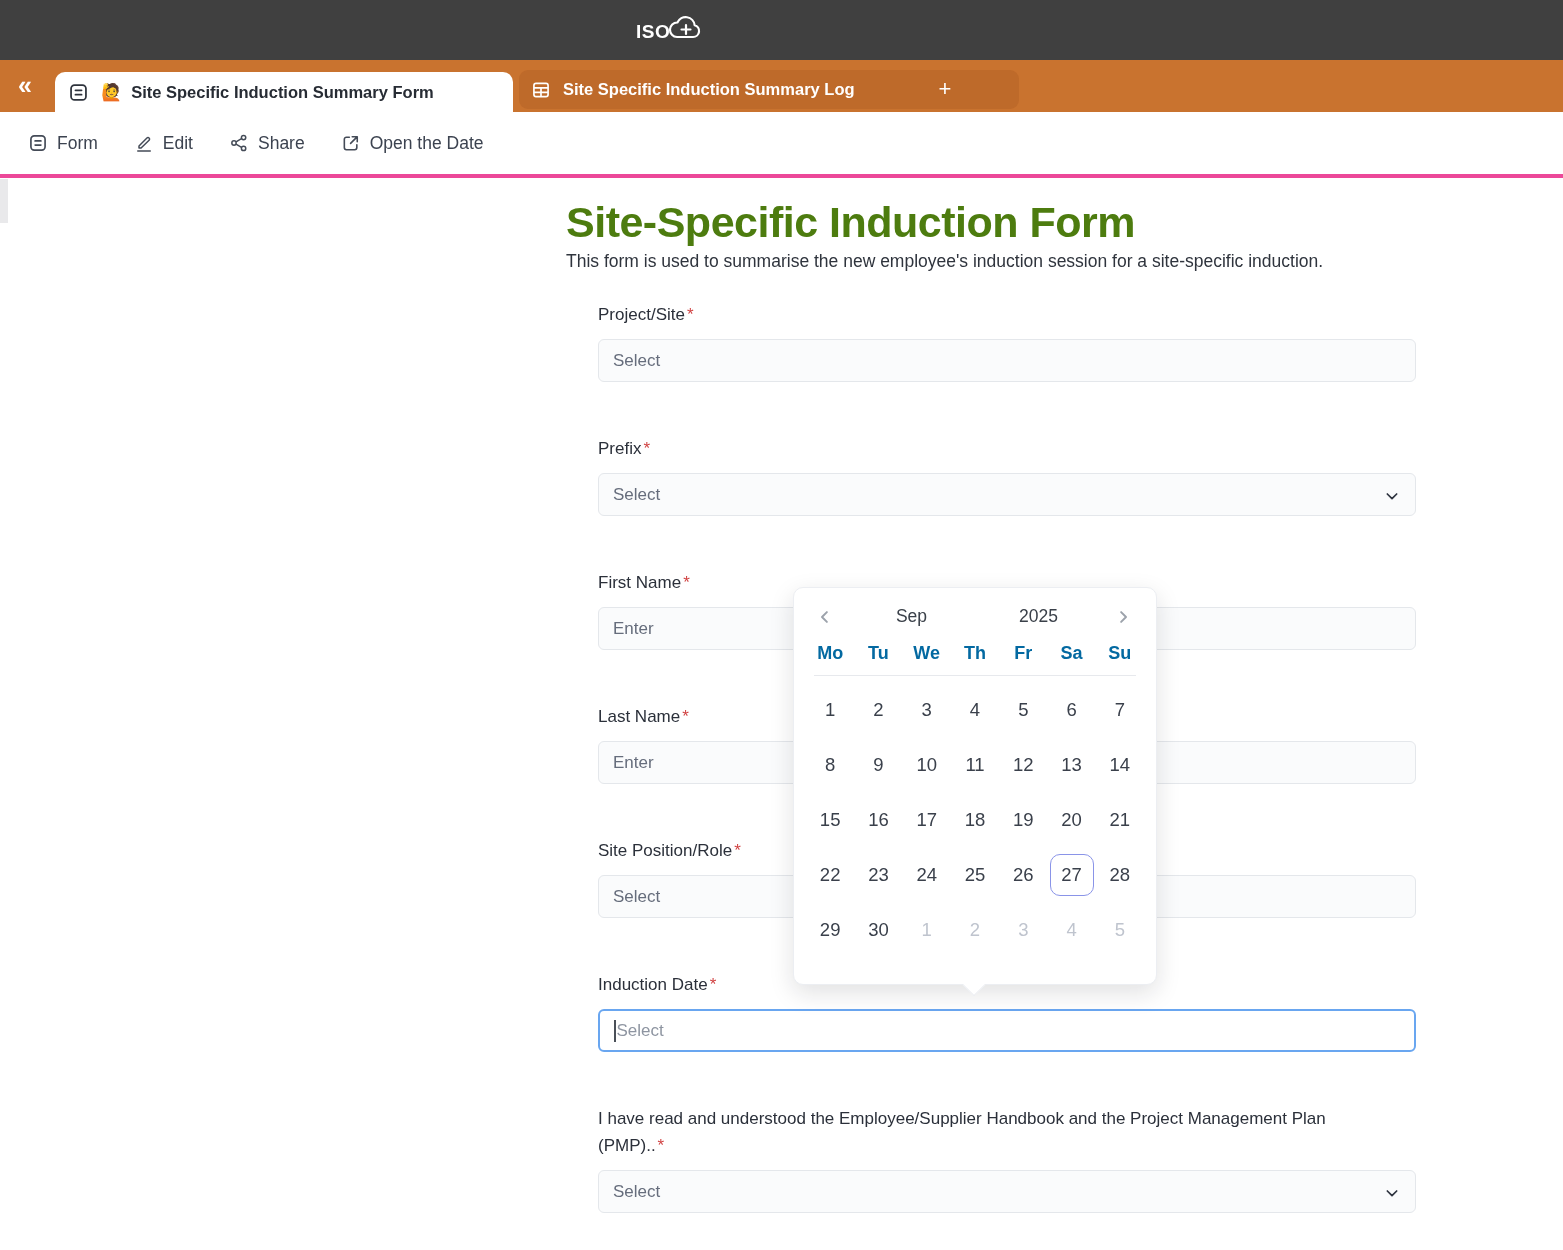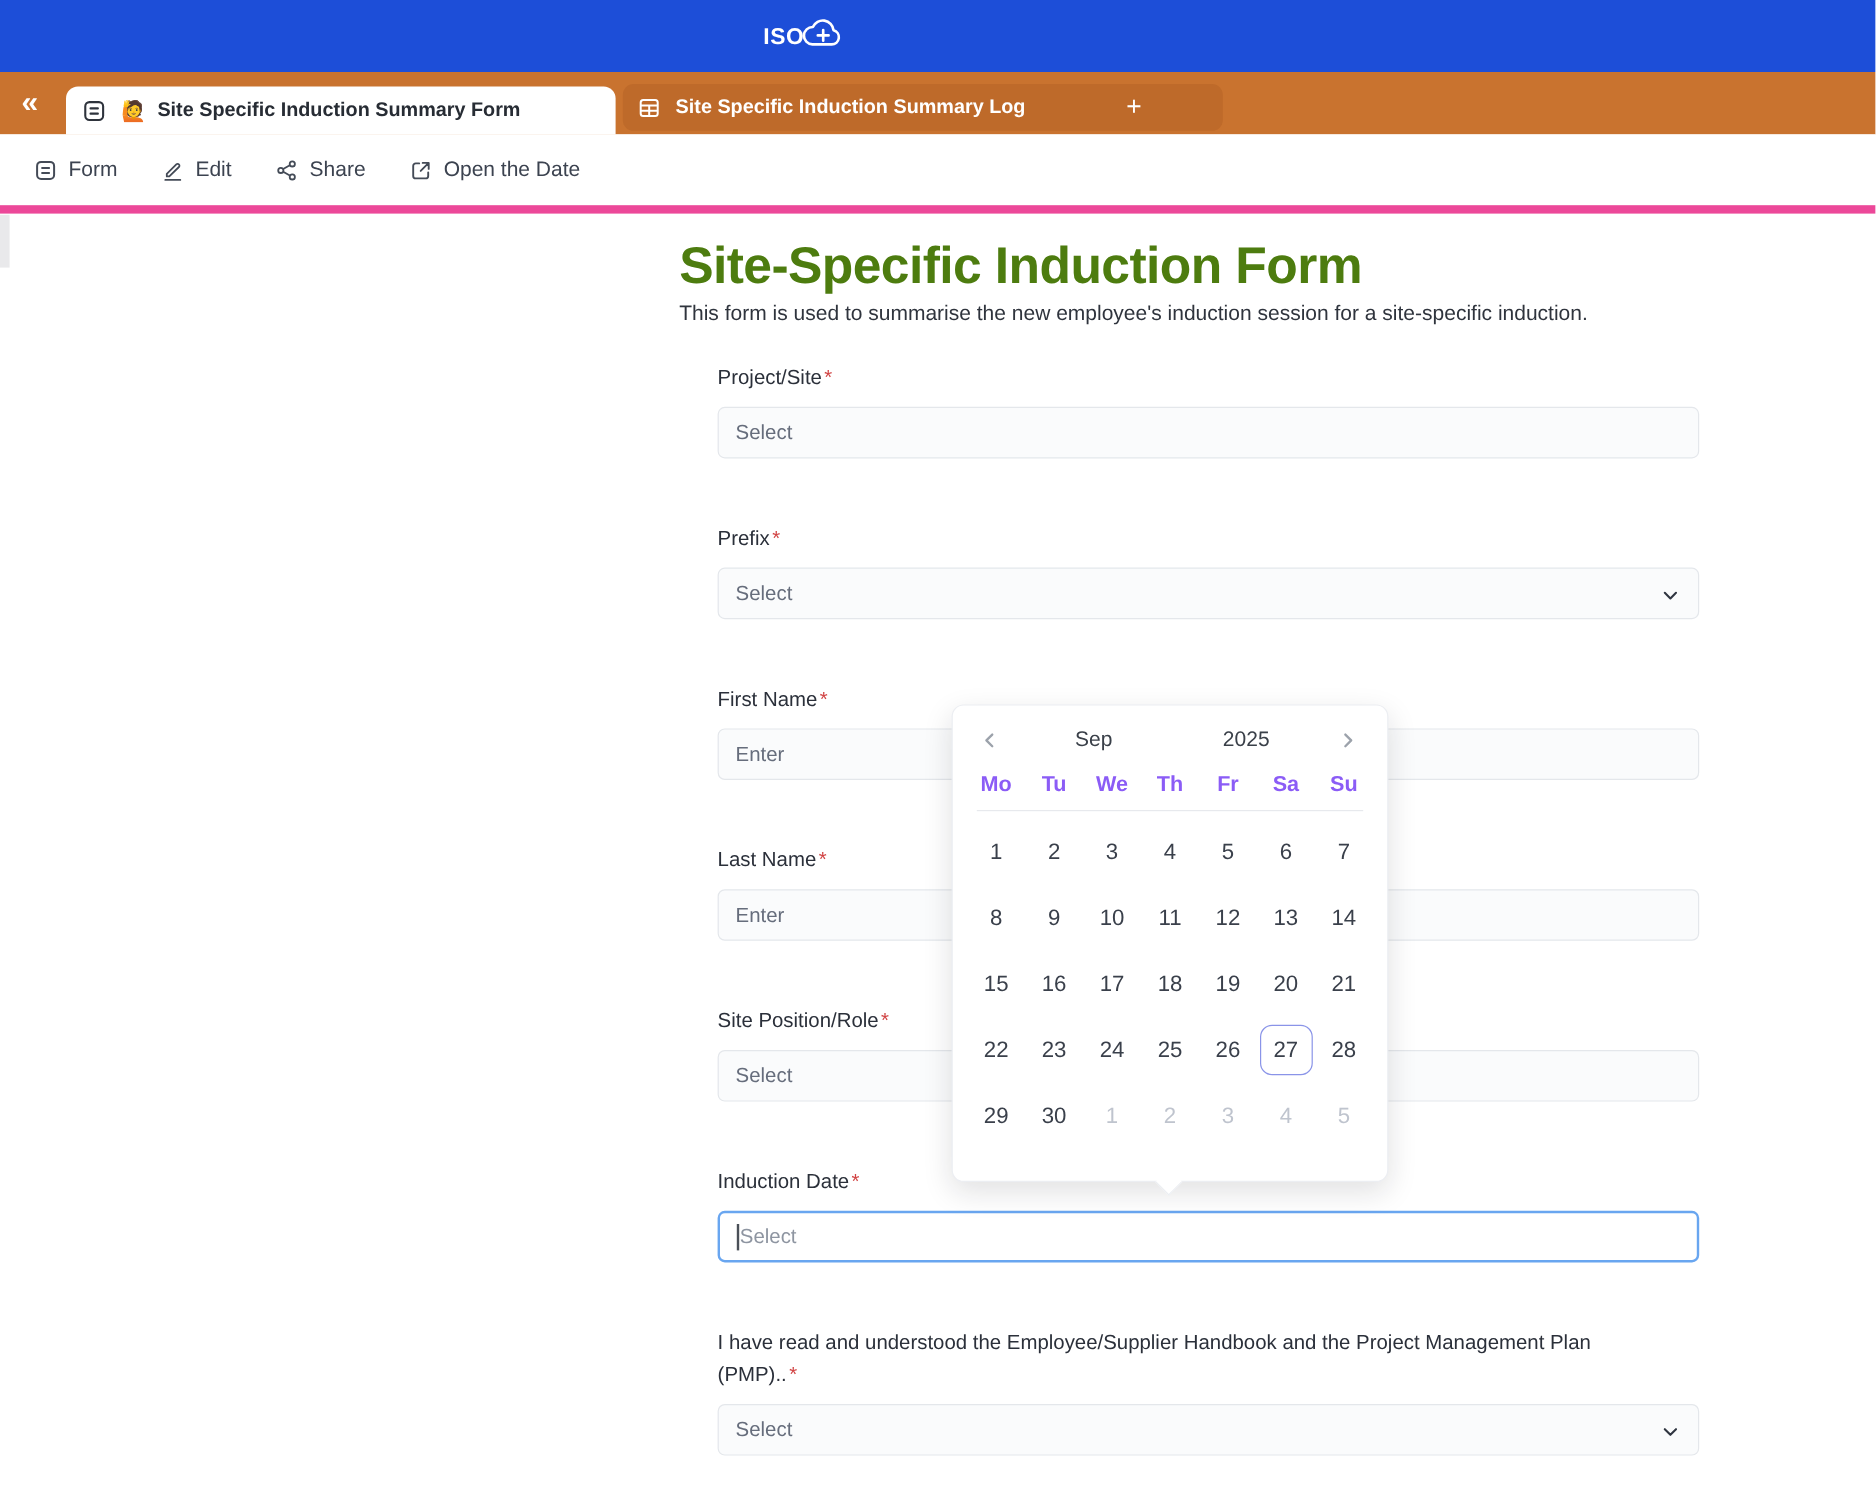--- a/index.html
+++ b/index.html
@@ -1,20 +1,20 @@
 <!DOCTYPE html>
 <html><head>
 <meta charset="utf-8">
 <style>
   * { margin:0; padding:0; box-sizing:border-box; }
   html,body { width:1563px; height:1250px; background:#ffffff;
     font-family:"Liberation Sans", sans-serif; overflow:hidden; position:relative; }
 
   
-  .banner { position:absolute; left:0; top:0; width:1563px; height:60px; background:#1d4ed8; }
+  .banner { position:absolute; left:0; top:0; width:1563px; height:60px; background:#404040; }
   .logo { position:absolute; left:636px; top:15px; display:flex; align-items:flex-end; color:#fff; }
   .logo .logo-text { font-size:19px; font-weight:bold; letter-spacing:.5px; line-height:22px; }
   .logo svg { margin-left:-3px; margin-bottom:2px; }
 
   
   .tabbar { position:absolute; left:0; top:60px; width:1563px; height:52px; background:#C9732F; }
   .collapse-btn { position:absolute; left:18px; top:11px; color:#fff; font-size:25px; font-weight:bold;
     line-height:28px; cursor:pointer; }
   .tab { position:absolute; display:flex; align-items:center; font-size:16.5px; font-weight:600; }
   .tab-active { left:55px; top:12px; width:458px; height:40px; background:#ffffff;
@@ -22,21 +22,21 @@
   .tab-active .tab-icon { margin-right:12px; display:flex; }
   .tab-active .tab-emoji { margin-right:9px; font-size:17px; }
   .tab-inactive { left:519px; top:10px; width:500px; height:39px; background:#BE6A2A;
     border-radius:9px; color:#ffffff; padding-left:12px; }
   .tab-inactive .tab-icon { margin-right:12px; display:flex; }
   .add-tab { position:absolute; left:928px; top:13px; width:34px; height:32px; color:#fff;
     font-size:22px; font-weight:400; text-align:center; line-height:32px; cursor:pointer; }
 
   
   .toolbar { position:absolute; left:0; top:112px; width:1563px; height:66px; background:#fff;
-    border-bottom:7px solid #ec4899; display:flex; align-items:center; padding-left:28px; gap:36px; }
+    border-bottom:4px solid #ec4899; display:flex; align-items:center; padding-left:28px; gap:36px; }
   .tool-item { display:flex; align-items:center; gap:9px; color:#3C4350; font-size:17.5px; cursor:pointer; }
   .tool-item svg { display:block; }
 
   .side-strip { position:absolute; left:0; top:179px; width:8px; height:44px; background:#E9E9EB; }
 
   
   .content { position:absolute; left:566px; top:196px; width:818px; }
   .form-title { font-size:43px; font-weight:600; color:#4d7c0f; letter-spacing:-0.5px; line-height:52px; }
   .form-desc { font-size:17.5px; line-height:27px; color:#2F343D; }
   .fields { margin-top:26px; }
@@ -54,21 +54,21 @@
 
   
   .calendar { position:absolute; left:793px; top:587px; width:364px; height:398px; background:#fff;
     border:1px solid #ECEEF2; border-radius:10px; box-shadow:0 8px 24px rgba(23,25,28,.13); z-index:20; }
   .cal-arrow { position:absolute; left:172px; bottom:-9px; width:16px; height:16px; background:#fff;
     border-right:1px solid #ECEEF2; border-bottom:1px solid #ECEEF2; transform:rotate(45deg); }
   .cal-header { display:flex; align-items:center; padding:18px 22px 0 22px;gap:24px; }
   .cal-nav { width:20px; display:flex; cursor:pointer; }
   .cal-month, .cal-year { flex:1; text-align:center; font-size:17.5px; color:#3A4049; cursor:pointer; }
   .cal-weekdays { display:grid; grid-template-columns:repeat(7,1fr); padding:0 12px; margin-top:16px; }
-  .cal-weekdays span { text-align:center; font-size:18px; font-weight:bold; color:#8b5cf6; height:30px; }
+  .cal-weekdays span { text-align:center; font-size:18px; font-weight:bold; color:#0369a1; height:30px; }
   .cal-divider { height:1px; background:#E7E9ED; margin:2px 20px 0 20px; }
   .cal-grid { display:grid; grid-template-columns:repeat(7,1fr); grid-auto-rows:55px; padding:6px 12px 0 12px; }
   .cal-cell { display:flex; align-items:center; justify-content:center; cursor:pointer; }
   .cal-cell .num { display:flex; align-items:center; justify-content:center; width:44px; height:42px;
     font-size:18.5px; color:#3A404B; border-radius:10px; border:1.5px solid transparent; }
   .cal-cell.muted .num { color:#BFC4CE; }
   .cal-cell.selected .num { border-color:#8A94E8; }
 </style>
 </head>
 <body>

